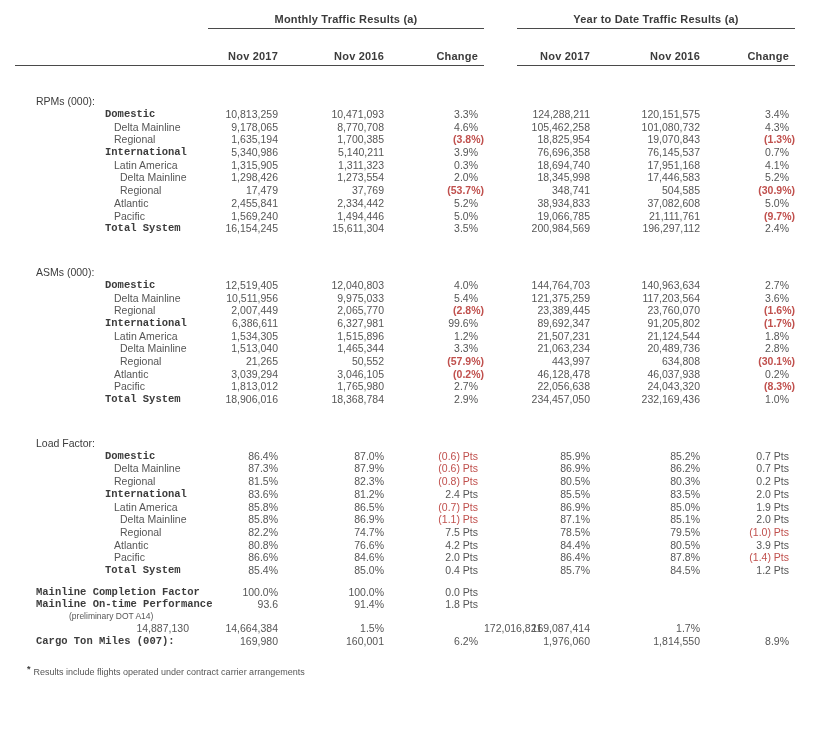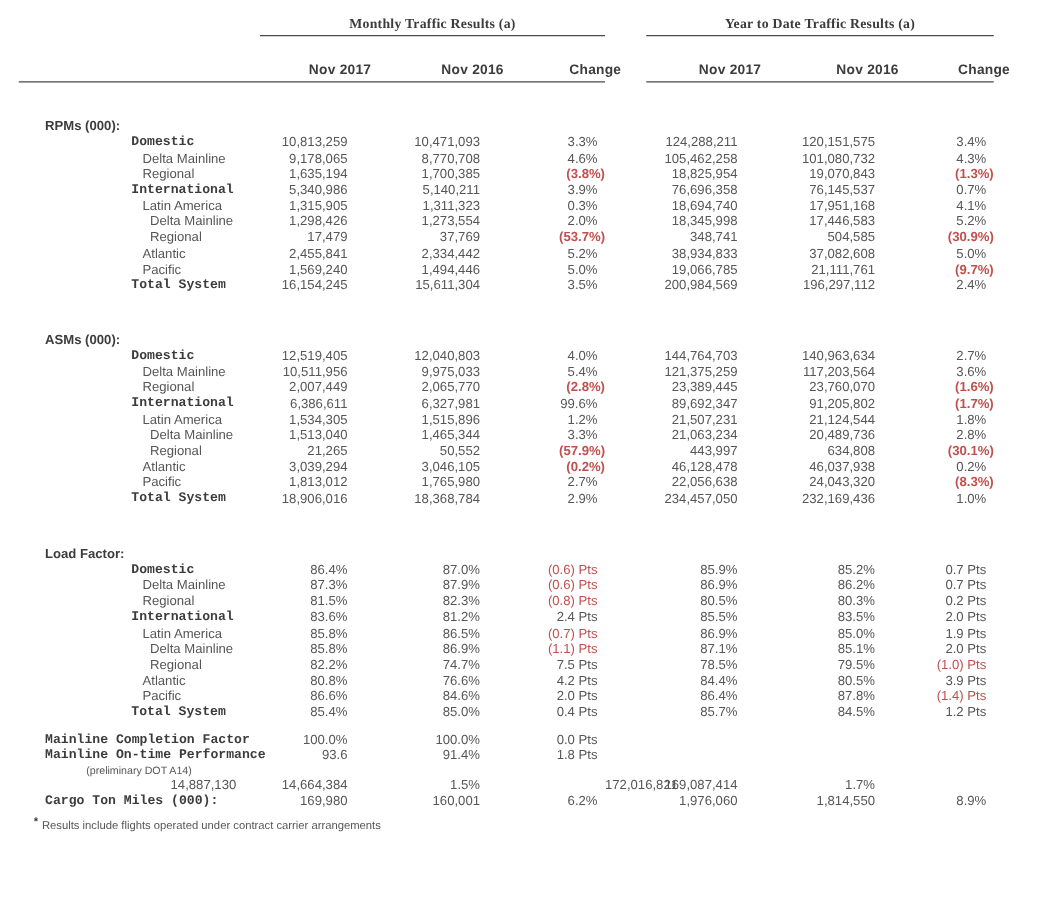--- a/index.html
+++ b/index.html
@@ -7,52 +7,52 @@
   }
   *{box-sizing:border-box; margin:0; padding:0;}
   html,body{background:var(--bg);}
   body{
     width:835px; height:734px; overflow:hidden; position:relative;
     font-family:"Liberation Sans","DejaVu Sans",sans-serif;
     color:var(--txt);
   }
   .sheet{width:795px; padding-top:13px;}
   .grid{display:grid; grid-template-columns:195px 89px 106px 94px 30px 82px 110px 89px;}
-  .ghead{grid-template-columns:195px 289px 30px 281px;font-family:Liberation Serif, serif;}
+  .ghead{grid-template-columns:195px 289px 30px 281px;}
   .ghead .group{
     font-size:11px; font-weight:bold; color:var(--dark); text-align:center;
     padding-bottom:3px; border-bottom:1px solid var(--rule); letter-spacing:.2px;
   }
   .ghead .mgroup{margin-left:13px;}
   .ghead .ygroup{margin-left:3px;text-align:center;}
-  .chead{margin-top:21px;padding-left:19px;}
+  .chead{margin-top:21px;}
   .chead .h{
     font-size:11px; font-weight:bold; color:var(--dark);
     text-align:right; padding-right:6px; letter-spacing:.2px;
   }
   .rules{grid-template-columns:484px 30px 281px; margin-top:3px;}
   .rules .rl{grid-column:1; border-top:1px solid var(--rule); margin-left:15px;}
   .rules .rr{grid-column:3; border-top:1px solid var(--rule); margin-left:3px;}
   .row{height:12.7px; line-height:12.7px; font-size:10.5px;}
   .row .lbl{white-space:nowrap; overflow:visible;}
   .row .lbl.b{font-weight:bold; color:var(--dark);font-family:Liberation Mono, monospace;}
   .row .val{text-align:right; padding-right:6px; white-space:nowrap;}
   .row .val.hangp{padding-right:0;font-weight:bold;}
   .row .val.neg{color:var(--neg);}
   .ind0{padding-left:36px;} .ind1{padding-left:105px;}
   .ind2{padding-left:114px;} .ind3{padding-left:120px;}
-  .trow{height:13px; line-height:13px; font-size:10.5px; font-weight:bold; color:var(--dark);margin-top:29px;}
+  .trow{height:13px; line-height:13px; font-size:10.5px; font-weight:normal; color:var(--dark);margin-top:29px;}
   .section{margin-top:31px;}
   .section:first-child{margin-top:22px;}
   .sumblock:nth-child(1){margin-top:26px;}
   .sumblock:nth-child(2){margin-top:17px;}
   .sumblock:nth-child(3){margin-top:15px;}
   .sumblock:nth-child(4){margin-top:9px;}
   .subrow{height:11px; line-height:11px; font-size:8.5px; color:var(--txt); padding-left:69px;}
-  .footnote{margin-top:5px; margin-left:27px; font-size:9px; color:var(--txt);}
+  .footnote{margin-top:17px; margin-left:27px; font-size:9px; color:var(--txt);}
   .footnote .star{font-weight:bold; color:var(--dark); vertical-align:3px; font-size:9px; margin-right:3px;}
 </style>
 </head>
 <body>
 
 <div class="sheet">
 
   <div class="grid ghead">
     <div class="c"></div>
     <div class="c group mgroup">
@@ -421,21 +421,21 @@
           <div class="val">14,664,384</div>
           <div class="val">1.5%</div>
           <div class="c"></div>
           <div class="val">172,016,821</div>
           <div class="val">169,087,414</div>
           <div class="val">1.7%</div>
         </div>
       </div>
       <div class="sumblock">
         <div class="grid row">
-          <div class="lbl ind0 b">Cargo Ton Miles (000):</div>
+          <div class="lbl ind0 b">Cargo Ton Miles (007):</div>
           <div class="val">169,980</div>
           <div class="val">160,001</div>
           <div class="val">6.2%</div>
           <div class="c"></div>
           <div class="val">1,976,060</div>
           <div class="val">1,814,550</div>
           <div class="val">8.9%</div>
         </div>
       </div>
     </div>

